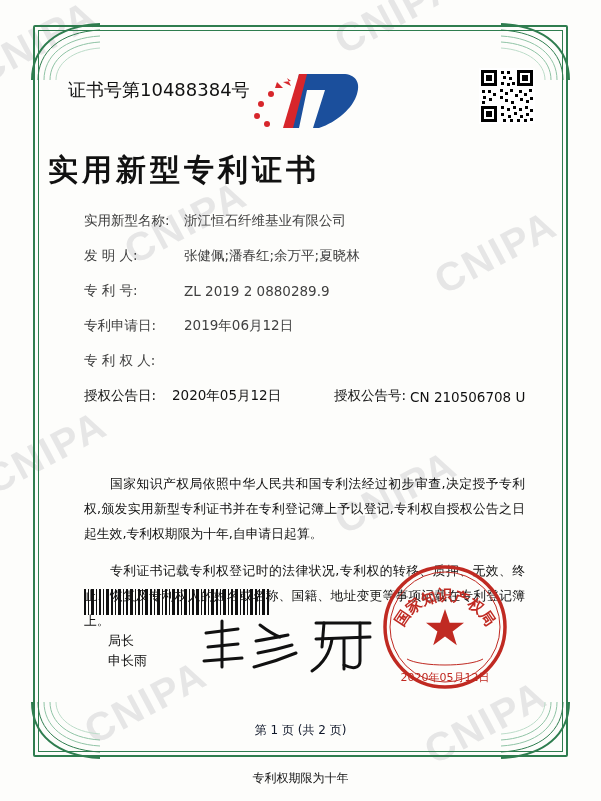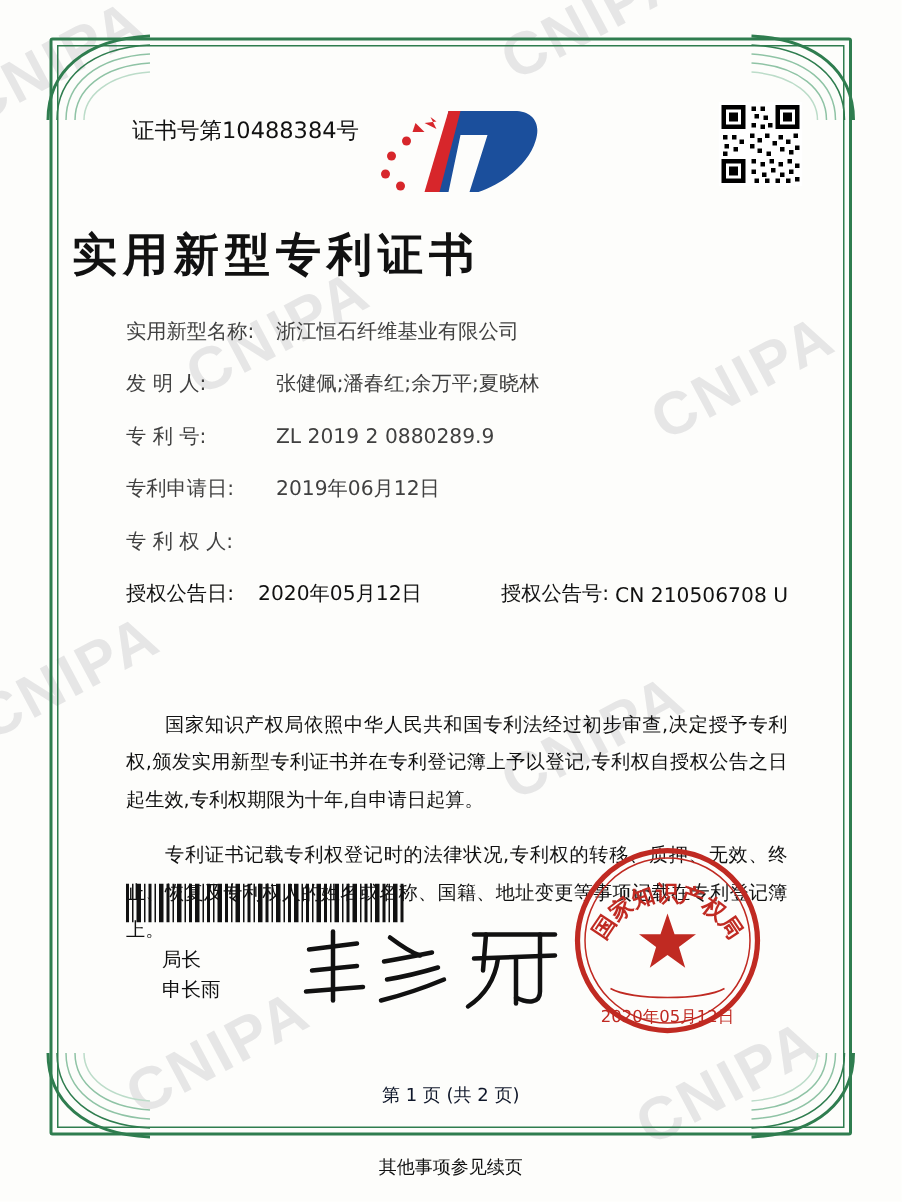--- a/index.html
+++ b/index.html
@@ -57,22 +57,22 @@
   .c-tr{right:30px;top:22px;transform:scaleX(-1);}
   .c-bl{left:30px;bottom:41px;transform:scaleY(-1);}
   .c-br{right:30px;bottom:41px;transform:scale(-1,-1);}
 
   .content{
     position:absolute;
     left:48px;top:42px;right:48px;bottom:58px;
   }
 
   .cert-no{
-    position:absolute;left:40px;top:36px;
-    font-size:15px;color:#111;
+    position:absolute;left:20px;top:36px;
+    font-size:18px;color:#111;
     font-family:"DejaVu Sans","Liberation Sans",sans-serif;
   }
 
   
   .logo{
     position:absolute;left:50%;top:26px;transform:translateX(-50%);
     width:128px;height:66px;
   }
   
   .qr{
@@ -428,15 +428,15 @@
         </g>
         <path d="M26 96 C40 104 88 104 102 96" fill="none" stroke="#c02a22" stroke-width="1"></path>
       </svg>
     </div>
 
     <div class="seal-date">2020年05月12日</div>
 
     <div class="page-num">第 1 页 (共 2 页)</div>
   </div>
 
-  <div class="footer-note">其他事项参见续页</div>
+  <div class="footer-note">专利权期限为十年</div>
 
 </div>
 
 </body></html>

